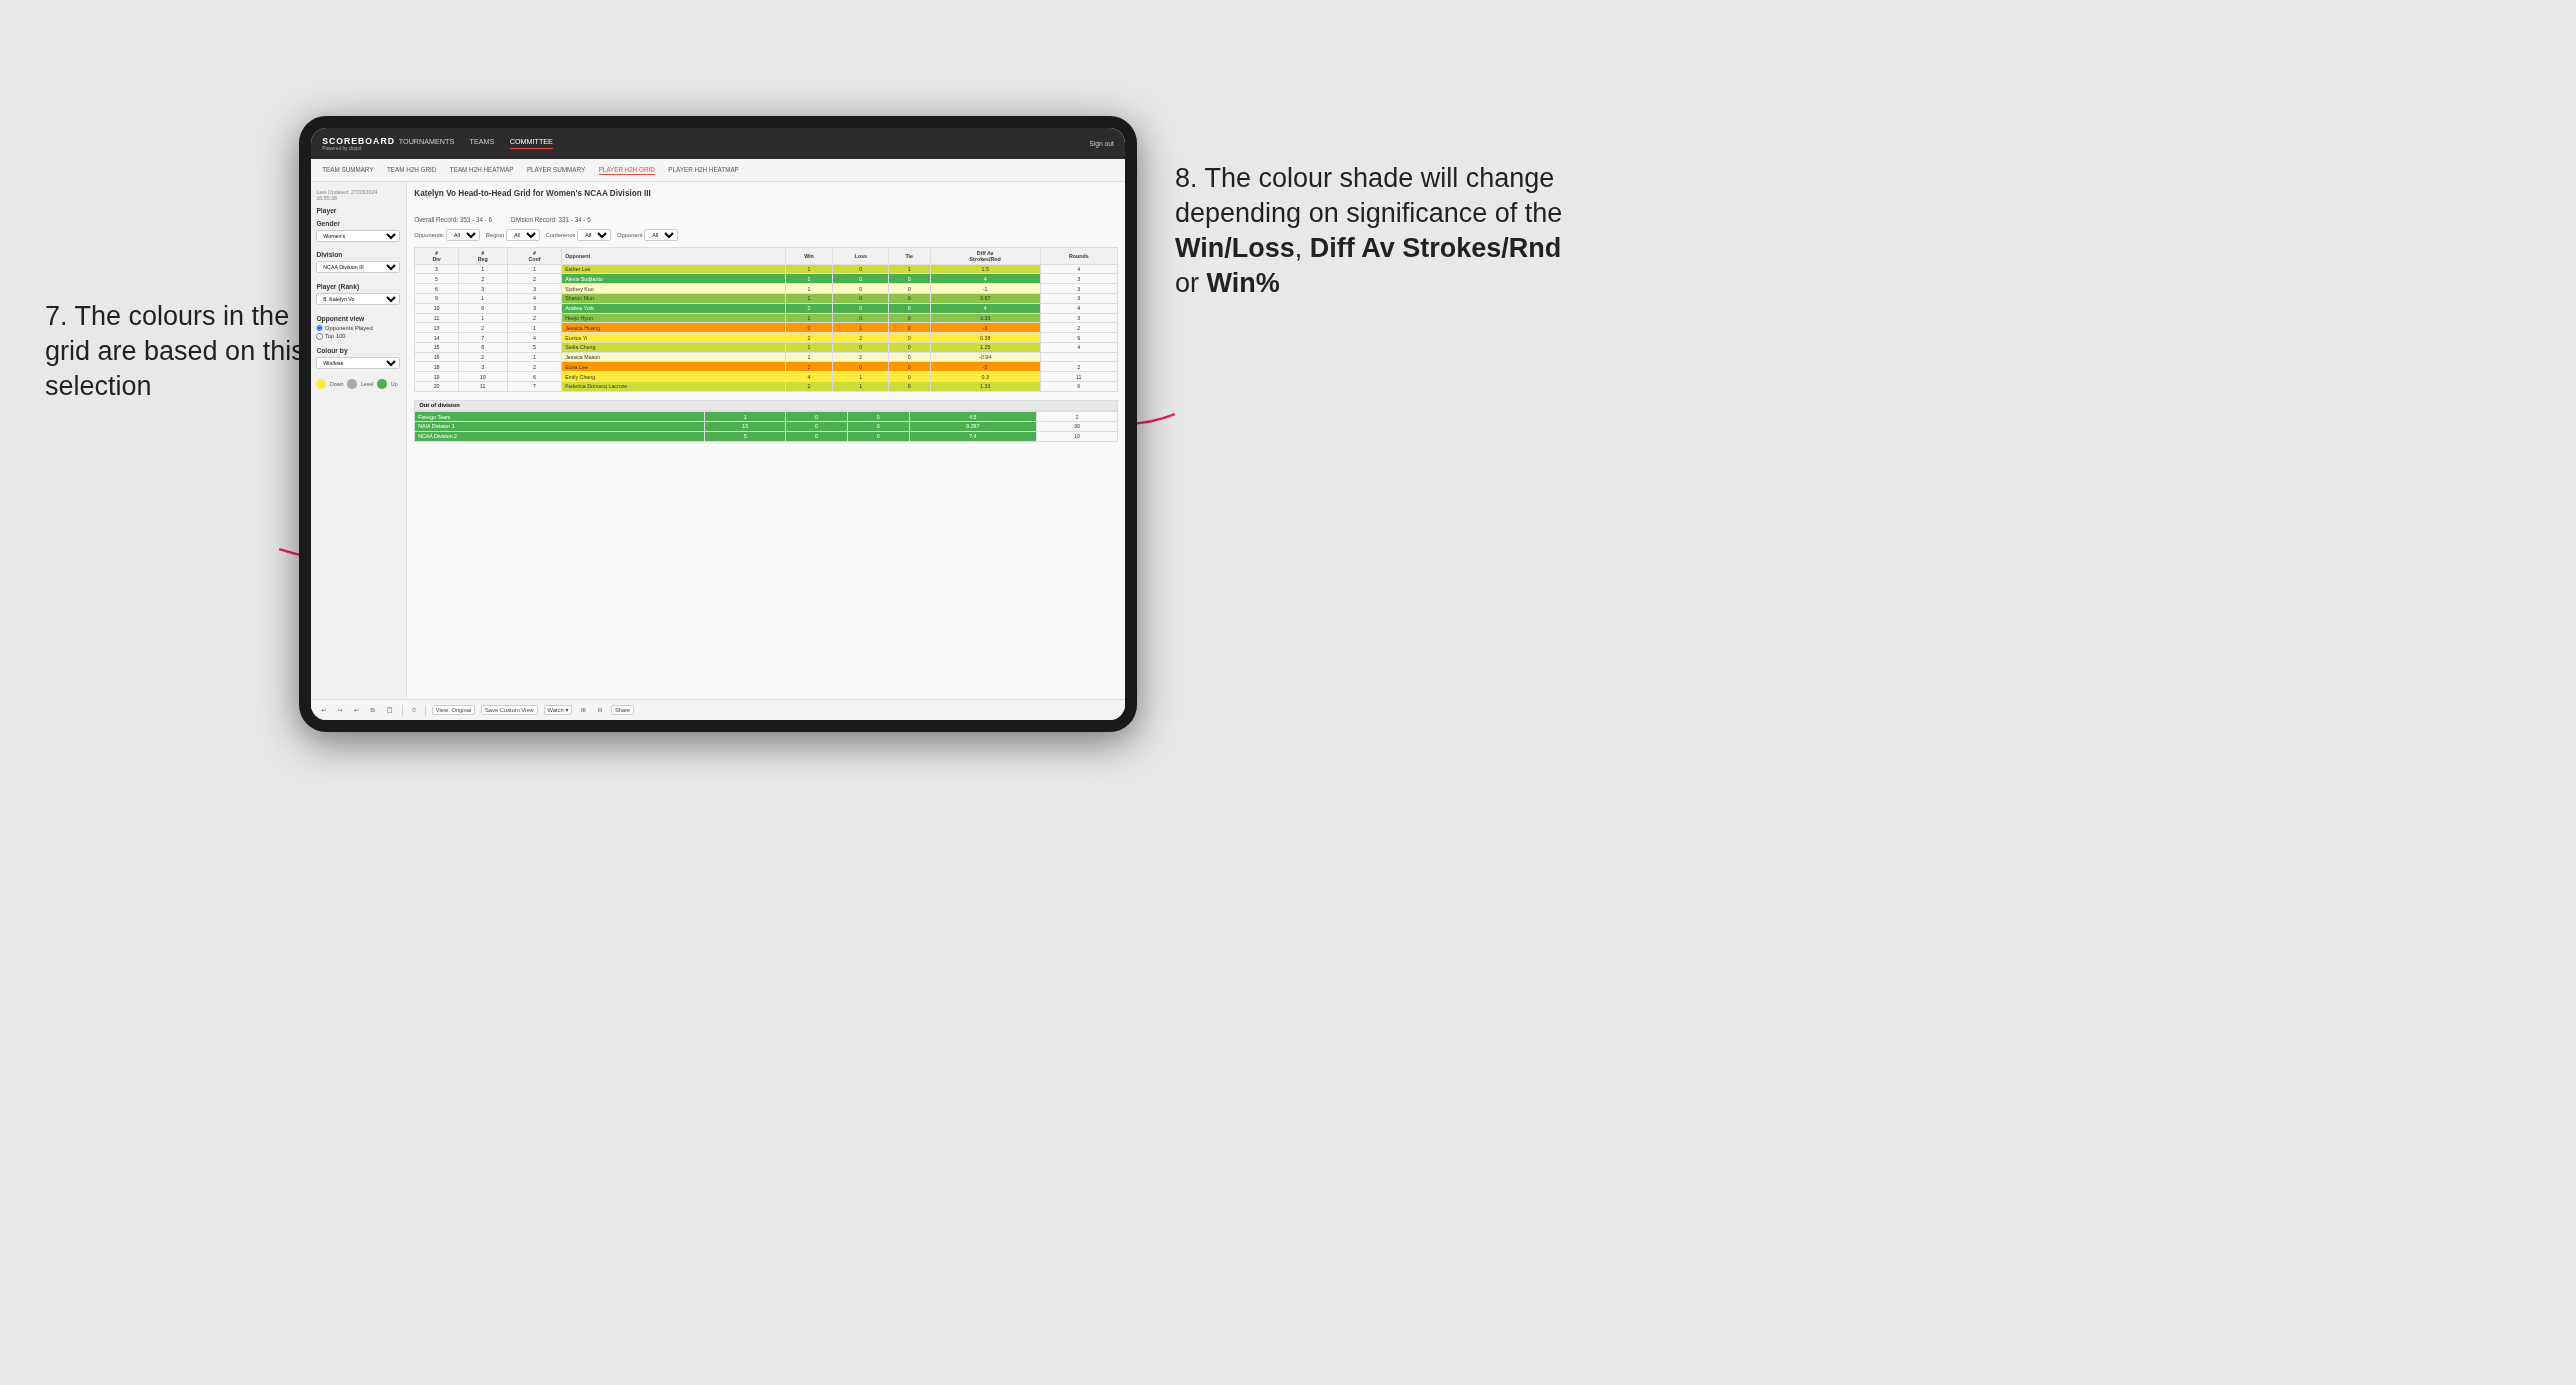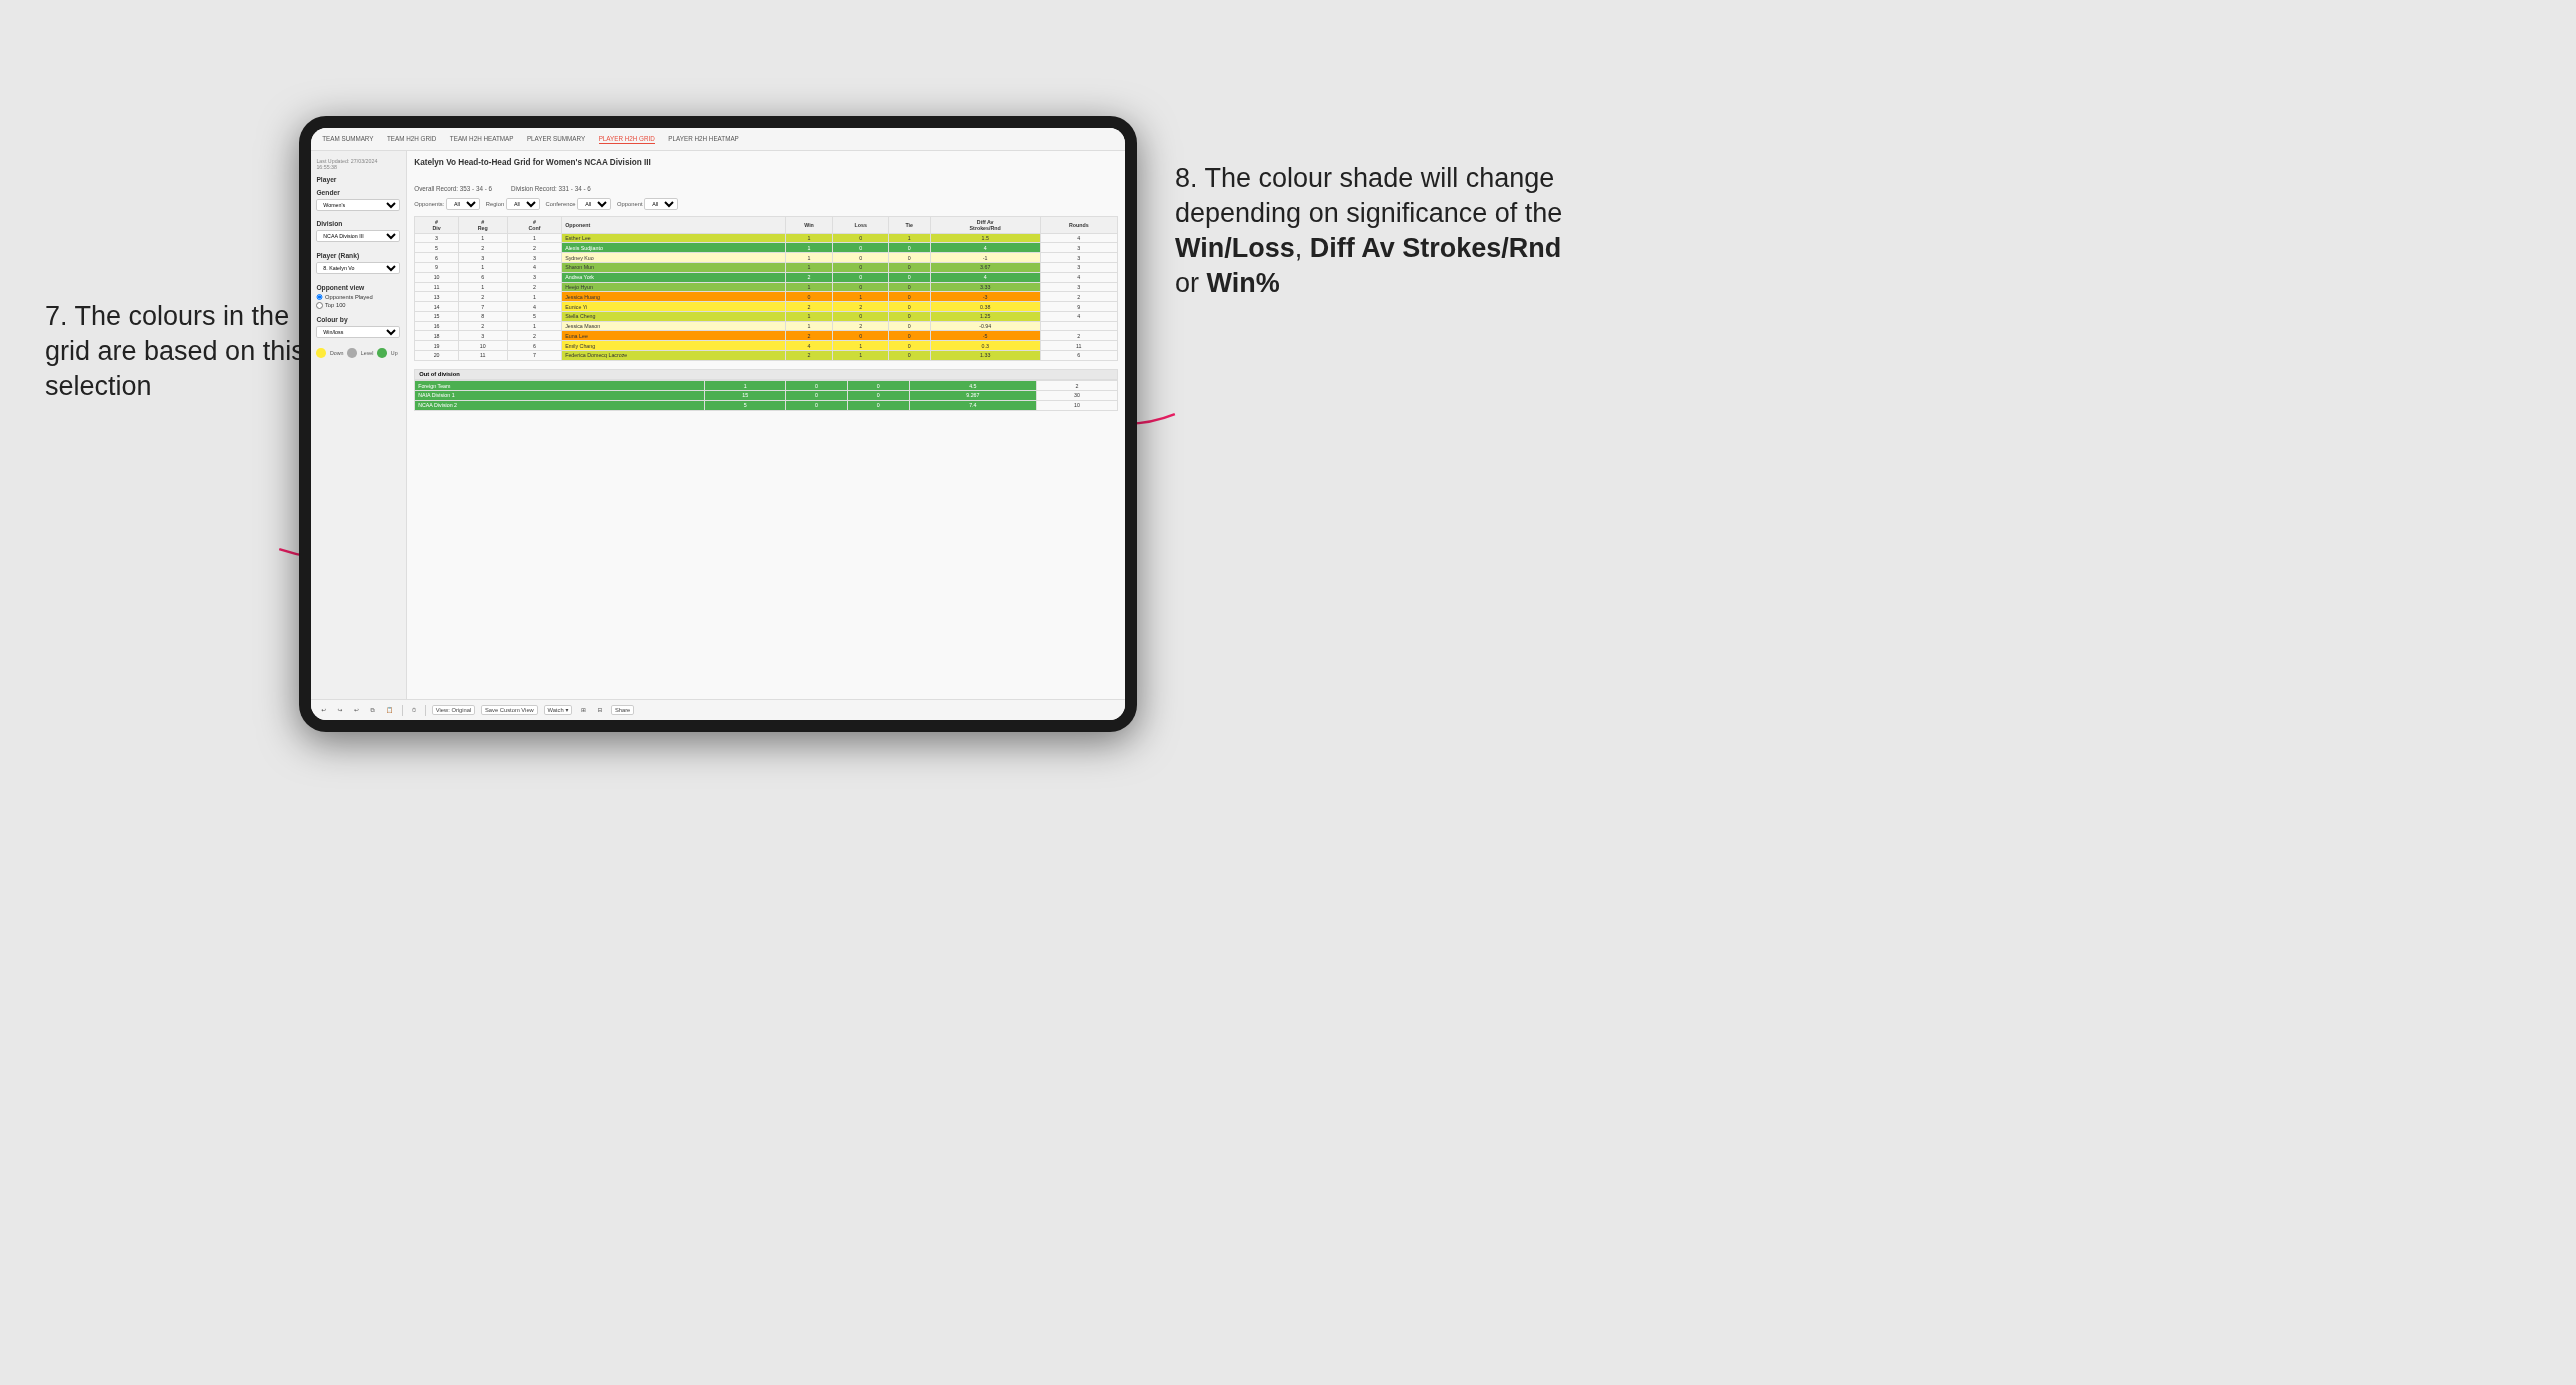--- a/index.html
+++ b/index.html
@@ -341,20 +341,34 @@
     <marker id="arrowhead2" markerWidth="8" markerHeight="6" refX="0" refY="3" orient="auto">
       <polygon points="8 0, 0 3, 8 6" fill="#e91e63"></polygon>
     </marker>
   </defs>
   <path d="M 320 430 Q 270 450 220 430" stroke="#e91e63" stroke-width="2.5" fill="none" marker-end="url(#arrowhead2)"></path>
 </svg>
 
 <div class="tablet-frame">
   <div class="tablet-screen">
 
+    <div class="nav-bar">
+      <div>
+        <div class="nav-logo">SCOREBOARD</div>
+        <div class="nav-logo-sub">Powered by clippd</div>
+      </div>
+      <div class="nav-links">
+        <span class="nav-link">TOURNAMENTS</span>
+        <span class="nav-link">TEAMS</span>
+        <span class="nav-link active">COMMITTEE</span>
+      </div>
+      <div class="nav-right">
+        <span class="nav-sign-in">Sign out</span>
+      </div>
+    </div>
 
     <div class="sub-nav">
       <span class="sub-nav-link">TEAM SUMMARY</span>
       <span class="sub-nav-link">TEAM H2H GRID</span>
       <span class="sub-nav-link">TEAM H2H HEATMAP</span>
       <span class="sub-nav-link">PLAYER SUMMARY</span>
       <span class="sub-nav-link active">PLAYER H2H GRID</span>
       <span class="sub-nav-link">PLAYER H2H HEATMAP</span>
     </div>
 

